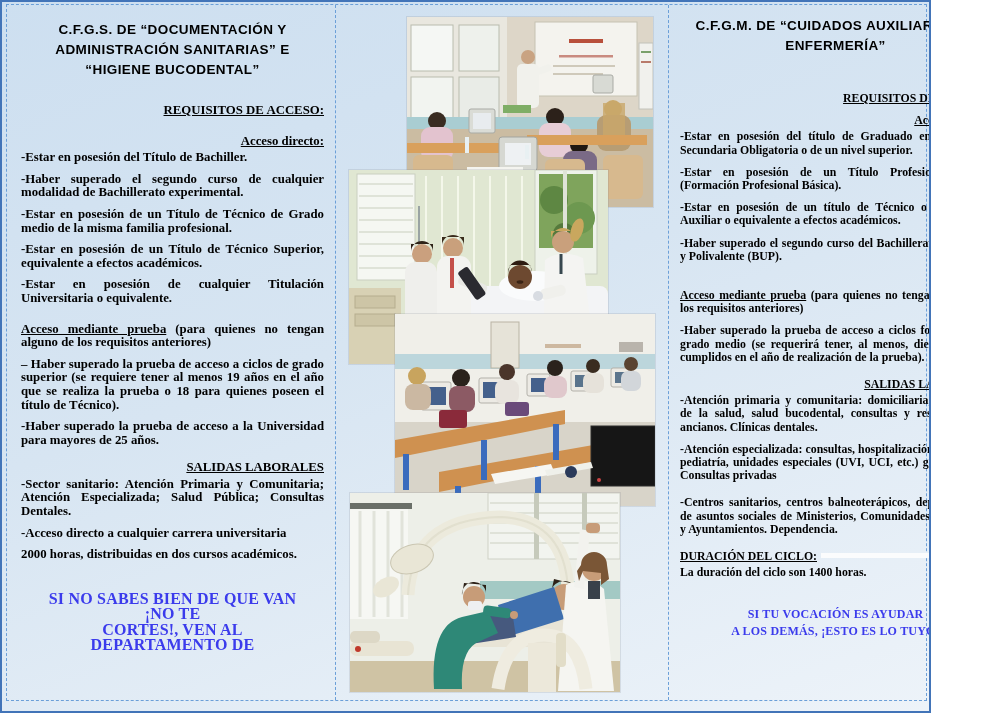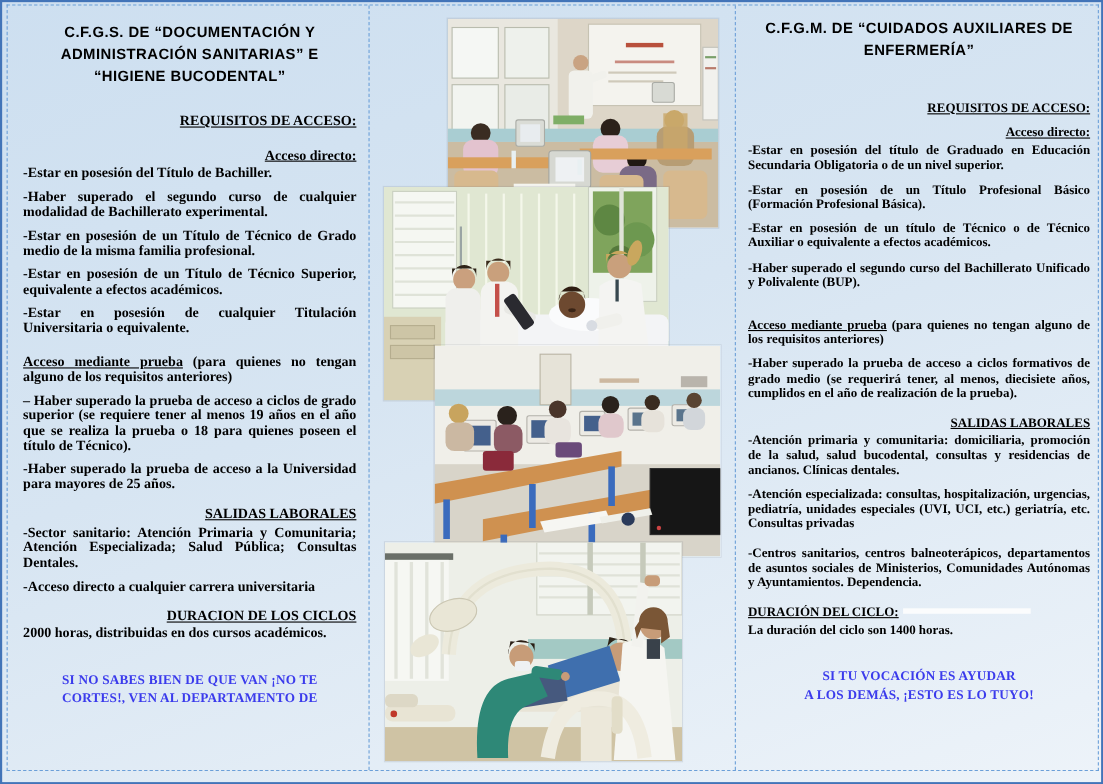--- a/index.html
+++ b/index.html
@@ -1,18 +1,18 @@
 <!DOCTYPE html>
 <html><head>
 <meta charset="utf-8">
 <style>
   html,body{margin:0;padding:0;background:#fff;}
   .page{
     position:relative;
-    width:1003px;height:713px;
+    width:931px;height:713px;
     box-sizing:border-box;
     border:2px solid #4274b8;
     background:linear-gradient(160deg,#cddff0 0%,#d7e5f2 45%,#edf3f9 100%);
     overflow:hidden;
     font-family:"Liberation Serif",serif;
   }
   .inner-dashed{
     position:absolute;left:4px;top:2px;right:2px;bottom:10px;
     border:1px dashed #6b9fd8;pointer-events:none;
   }
@@ -40,21 +40,21 @@
   .u{text-decoration:underline;}
   .gap-top-l{margin-top:17px !important;}
   .gap-top-r{margin-top:26px !important;}
   .gap-mid{margin-top:14px !important;}
   p.nogap{margin-top:0 !important;margin-bottom:0 !important;}
   p.dur{margin-bottom:1px !important;}
   .white-bar{display:inline-block;width:116px;height:5px;background:#fbfcfd;vertical-align:2px;margin-left:4px;}
 
   .footer-blue{
     color:#3b3bec;text-align:center;font-weight:bold;
-    font-size:12px;line-height:15.5px;letter-spacing:.2px;
+    font-size:16px;line-height:15.5px;letter-spacing:.2px;
   }
   .panel-left .footer-blue{margin:29px auto 0;width:256px;}
   .panel-right .footer-blue{margin:27px auto 4px;width:270px;font-size:12px;line-height:16.5px;}
 
   .photo{position:absolute;overflow:hidden;box-shadow:0 0 0 1px rgba(120,130,140,.18);}
   .photo svg{display:block;}
   .ph1{left:405px;top:15px;width:246px;height:190px;z-index:1;}
   .ph2{left:347px;top:168px;width:259px;height:194px;z-index:2;}
   .ph3{left:393px;top:312px;width:260px;height:192px;z-index:3;}
   .ph4{left:348px;top:491px;width:270px;height:199px;z-index:4;}
@@ -76,21 +76,20 @@
       <p>-Haber superado el segundo curso de cualquier modalidad de Bachillerato experimental.</p>
       <p>-Estar en posesión de un Título de Técnico de Grado medio de la misma familia profesional.</p>
       <p>-Estar en posesión de un Título de Técnico Superior, equivalente a efectos académicos.</p>
       <p>-Estar en posesión de cualquier Titulación Universitaria o equivalente.</p>
       <p class="gap-top-l"><span class="u">Acceso mediante prueba</span><span> (para quienes no tengan alguno de los requisitos anteriores)</span></p>
       <p>– Haber superado la prueba de acceso a ciclos  de grado superior (se requiere tener al menos 19 años en el año que se realiza la prueba o 18 para quienes poseen el título de Técnico).</p>
       <p>-Haber superado la prueba de acceso a la Universidad para mayores de 25 años.</p>
       <p class="hd gap-mid">SALIDAS  LABORALES</p>
       <p class="tight">-Sector sanitario: Atención Primaria y Comunitaria; Atención Especializada; Salud Pública; Consultas Dentales.</p>
       <p>-Acceso directo a cualquier carrera universitaria</p>
-      <p class="hd gap-mid dur">DURACION DE LOS CICLOS</p>
       <p class="nogap">2000 horas,  distribuidas en dos cursos académicos.</p>
     </div>
     <div class="footer-blue">
       <div>SI NO SABES BIEN DE QUE VAN ¡NO TE</div>
       <div>CORTES!, VEN AL DEPARTAMENTO DE</div>
     </div>
   </div>
 
   <div class="photo ph1">
     <svg width="246" height="190" viewBox="0 0 246 190" xmlns="http://www.w3.org/2000/svg">

